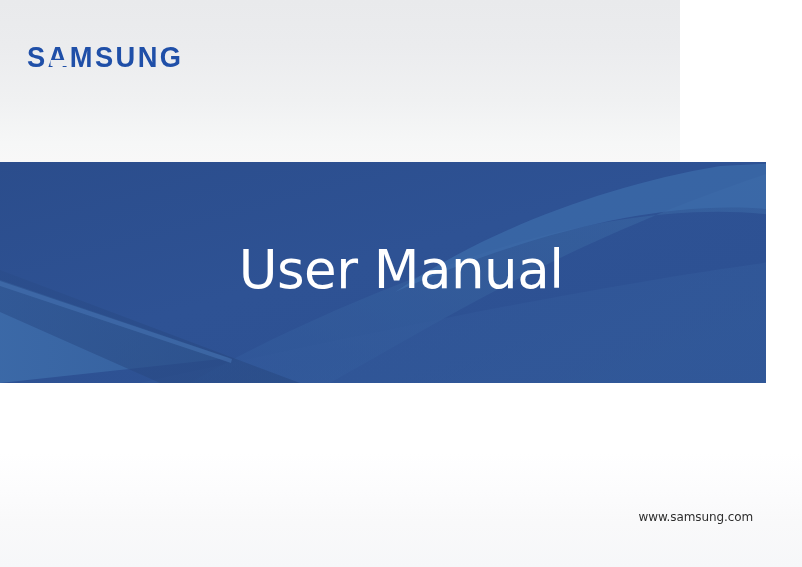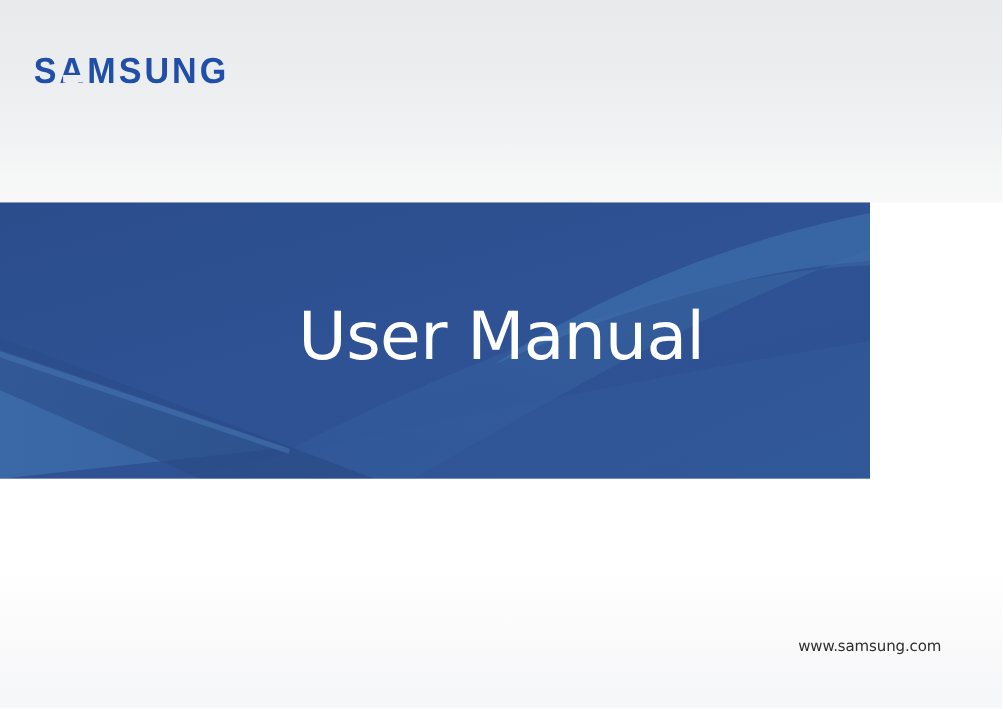--- a/index.html
+++ b/index.html
@@ -21,21 +21,21 @@
     height: 567px;
     background: #ffffff;
     overflow: hidden;
   }
 
   
   .header {
     position: absolute;
     left: 0;
     top: 0;
-    width: 802px;
+    width: 680px;
     height: 162px;
     background: linear-gradient(to bottom,
                 #e9eaec 0%,
                 #ebecee 28%,
                 #f0f1f2 62%,
                 #f6f7f7 88%,
                 #f8f8f8 100%);
   }
 
   .brand-logo {
@@ -67,21 +67,21 @@
     height: 18%;
     background: linear-gradient(to bottom, #eced ef 0%, #eceef0 100%);
     background-color: #ecedef;
   }
 
   
   .banner {
     position: absolute;
     left: 0;
     top: 162px;
-    width: 696px;
+    width: 766px;
     height: 221px;
     overflow: hidden;
     background: linear-gradient(118deg, #2b4e8d 0%, #2d5190 40%, #2f5596 72%, #2c5092 100%);
   }
   .banner-art {
     position: absolute;
     left: 0;
     top: 0;
     width: 802px;
     height: 221px;

